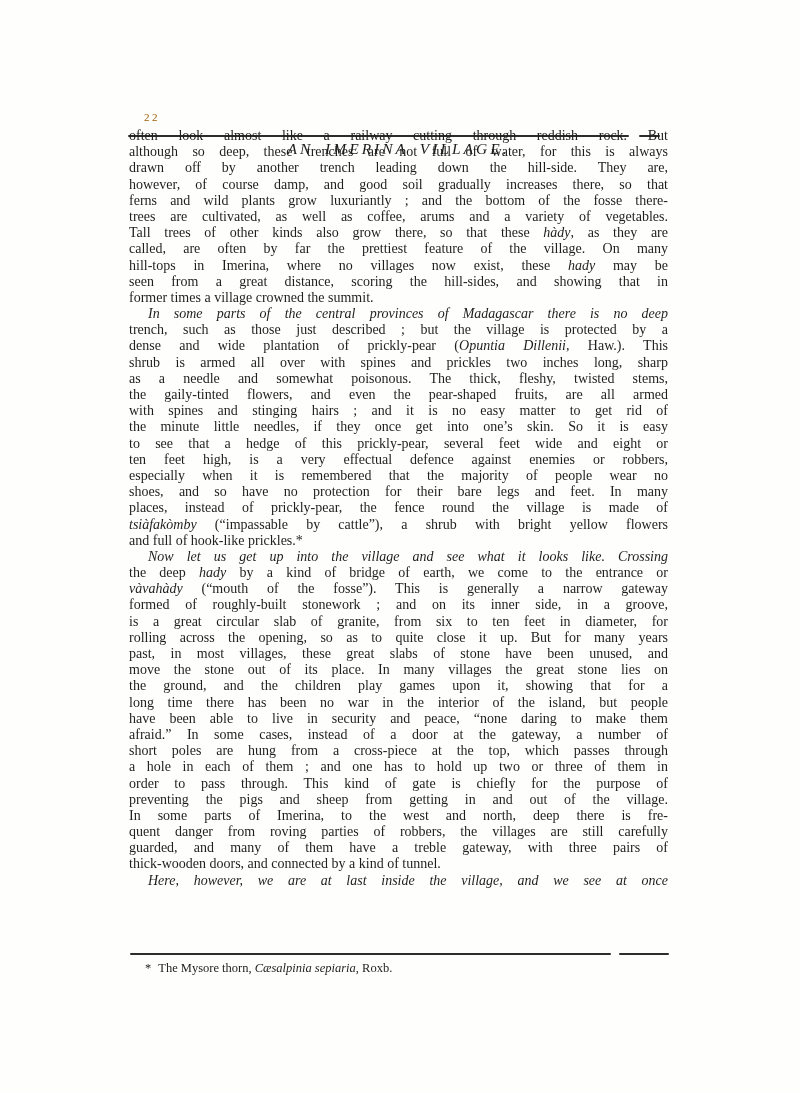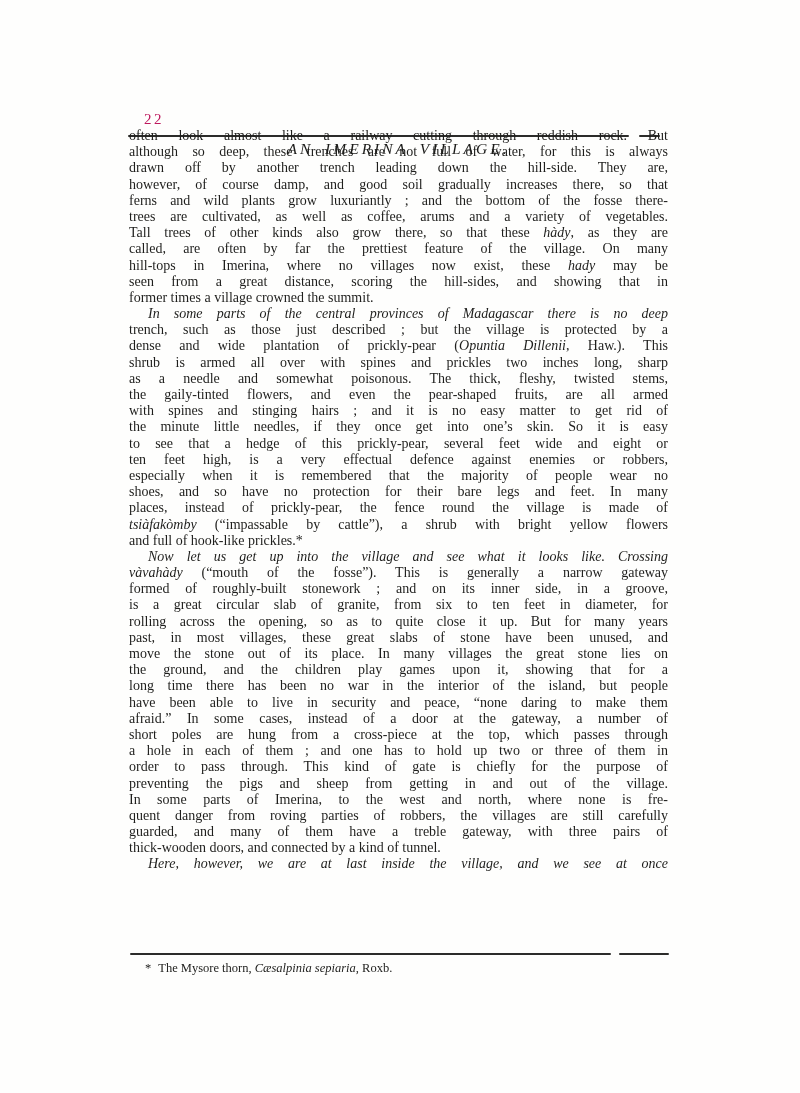--- a/index.html
+++ b/index.html
@@ -5,21 +5,21 @@
   html,body { margin:0; padding:0; background:#ffffff; }
   .page {
     position:relative; width:800px; height:1093px;
     background:#fefefd; color:#1e1e1c;
     font-family:"Liberation Serif","DejaVu Serif",serif;
     overflow:hidden;
   }
   .header { position:absolute; left:129px; top:106px; width:539px; height:22px; }
   .pagenum {
     position:absolute; left:15px; top:5px;
-    font-size:15px; letter-spacing:2.5px; color:#be185d;
+    font-size:11px; letter-spacing:2.5px; color:#a16207;
   }
   .running-title {
     text-align:center; font-style:italic; font-size:15.5px;
     letter-spacing:3px; word-spacing:5px; padding-top:2px; color:#1c1c1a;margin-top:32px;
   }
   .rule { position:absolute; height:2px; }
   .rule .seg { position:absolute; top:0; height:2px; background:#2c2c2a; border-radius:1px; }
   .header-rule { left:128px; top:135px; width:539px; }
   .header-rule .s1 { left:0; width:501px; }
   .header-rule .s2 { left:511px; width:21px; }
@@ -80,35 +80,36 @@
       <div class="line">with spines and stinging hairs ; and it is no easy matter to get rid of</div>
       <div class="line">the minute little needles, if they once get into one’s skin. So it is easy</div>
       <div class="line">to see that a hedge of this prickly-pear, several feet wide and eight or</div>
       <div class="line">ten feet high, is a very effectual defence against enemies or robbers,</div>
       <div class="line">especially when it is remembered that the majority of people wear no</div>
       <div class="line">shoes, and so have no protection for their bare legs and feet. In many</div>
       <div class="line">places, instead of prickly-pear, the fence round the village is made of</div>
       <div class="line"><i>tsiàfakòmby</i><span> (“impassable by cattle”), a shrub with bright yellow flowers</span></div>
       <div class="line unjust">and full of hook-like prickles.*</div>
       <div class="line indent">Now let us get up into the village and see what it looks like. Crossing</div>
+      <div class="line"><span>the deep </span><i>hady</i><span> by a kind of bridge of earth, we come to the entrance or</span></div>
       <div class="line"><i>vàvahàdy</i><span> (“mouth of the fosse”). This is generally a narrow gateway</span></div>
       <div class="line">formed of roughly-built stonework ; and on its inner side, in a groove,</div>
       <div class="line">is a great circular slab of granite, from six to ten feet in diameter, for</div>
       <div class="line">rolling across the opening, so as to quite close it up. But for many years</div>
       <div class="line">past, in most villages, these great slabs of stone have been unused, and</div>
       <div class="line">move the stone out of its place. In many villages the great stone lies on</div>
       <div class="line">the ground, and the children play games upon it, showing that for a</div>
       <div class="line">long time there has been no war in the interior of the island, but people</div>
       <div class="line">have been able to live in security and peace, “none daring to make them</div>
       <div class="line">afraid.” In some cases, instead of a door at the gateway, a number of</div>
       <div class="line">short poles are hung from a cross-piece at the top, which passes through</div>
       <div class="line">a hole in each of them ; and one has to hold up two or three of them in</div>
       <div class="line">order to pass through. This kind of gate is chiefly for the purpose of</div>
       <div class="line">preventing the pigs and sheep from getting in and out of the village.</div>
-      <div class="line">In some parts of Imerina, to the west and north, where none is fre-</div>
+      <div class="line">In some parts of Imerina, to the west and north, deep there is fre-</div>
       <div class="line">quent danger from roving parties of robbers, the villages are still carefully</div>
       <div class="line">guarded, and many of them have a treble gateway, with three pairs of</div>
       <div class="line unjust">thick-wooden doors, and connected by a kind of tunnel.</div>
       <div class="line indent">Here, however, we are at last inside the village, and we see at once</div>
     </div>
 
   <div class="rule footnote-rule">
     <span class="seg s1"></span>
     <span class="seg s2"></span>
   </div>

